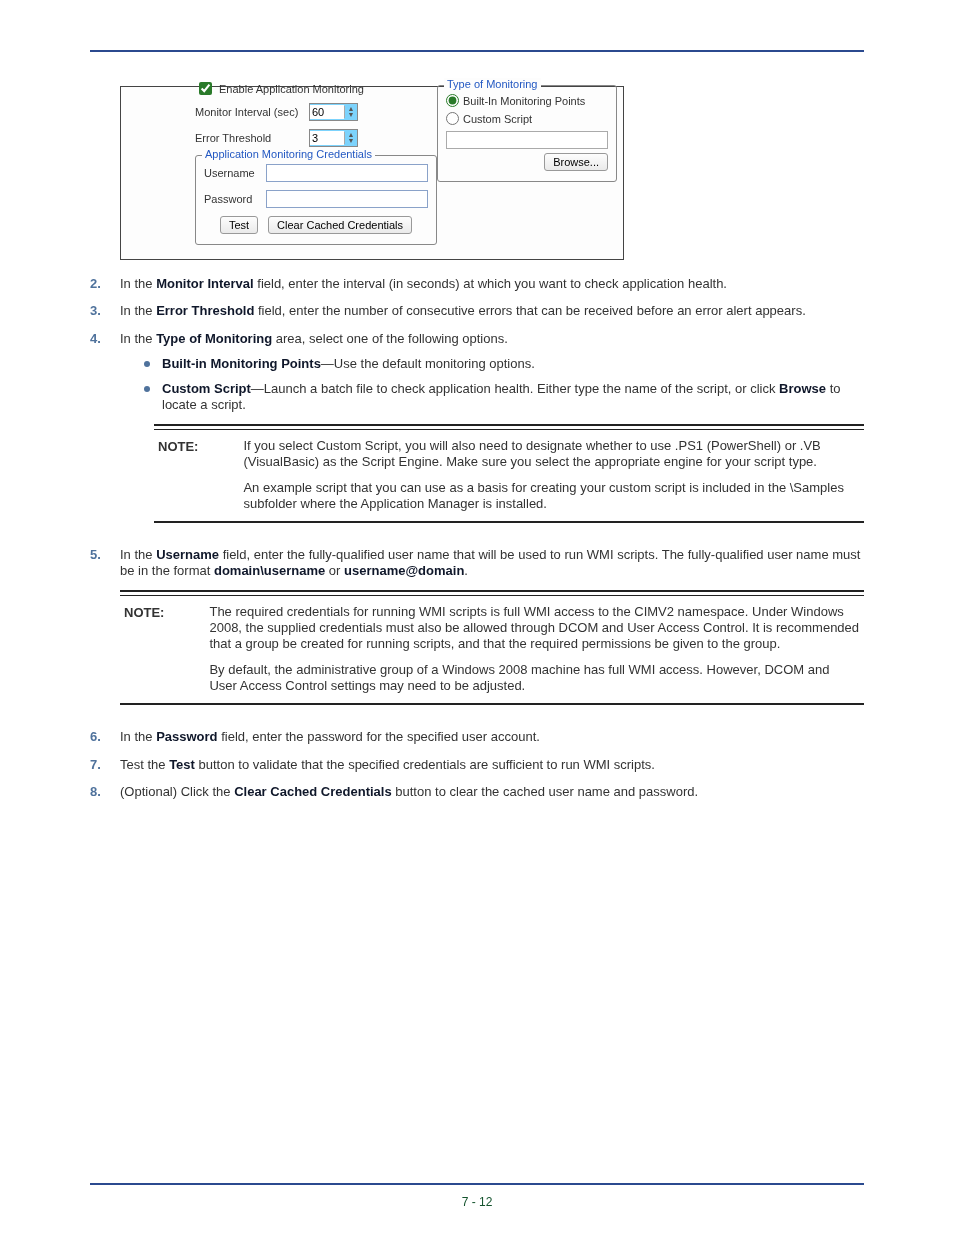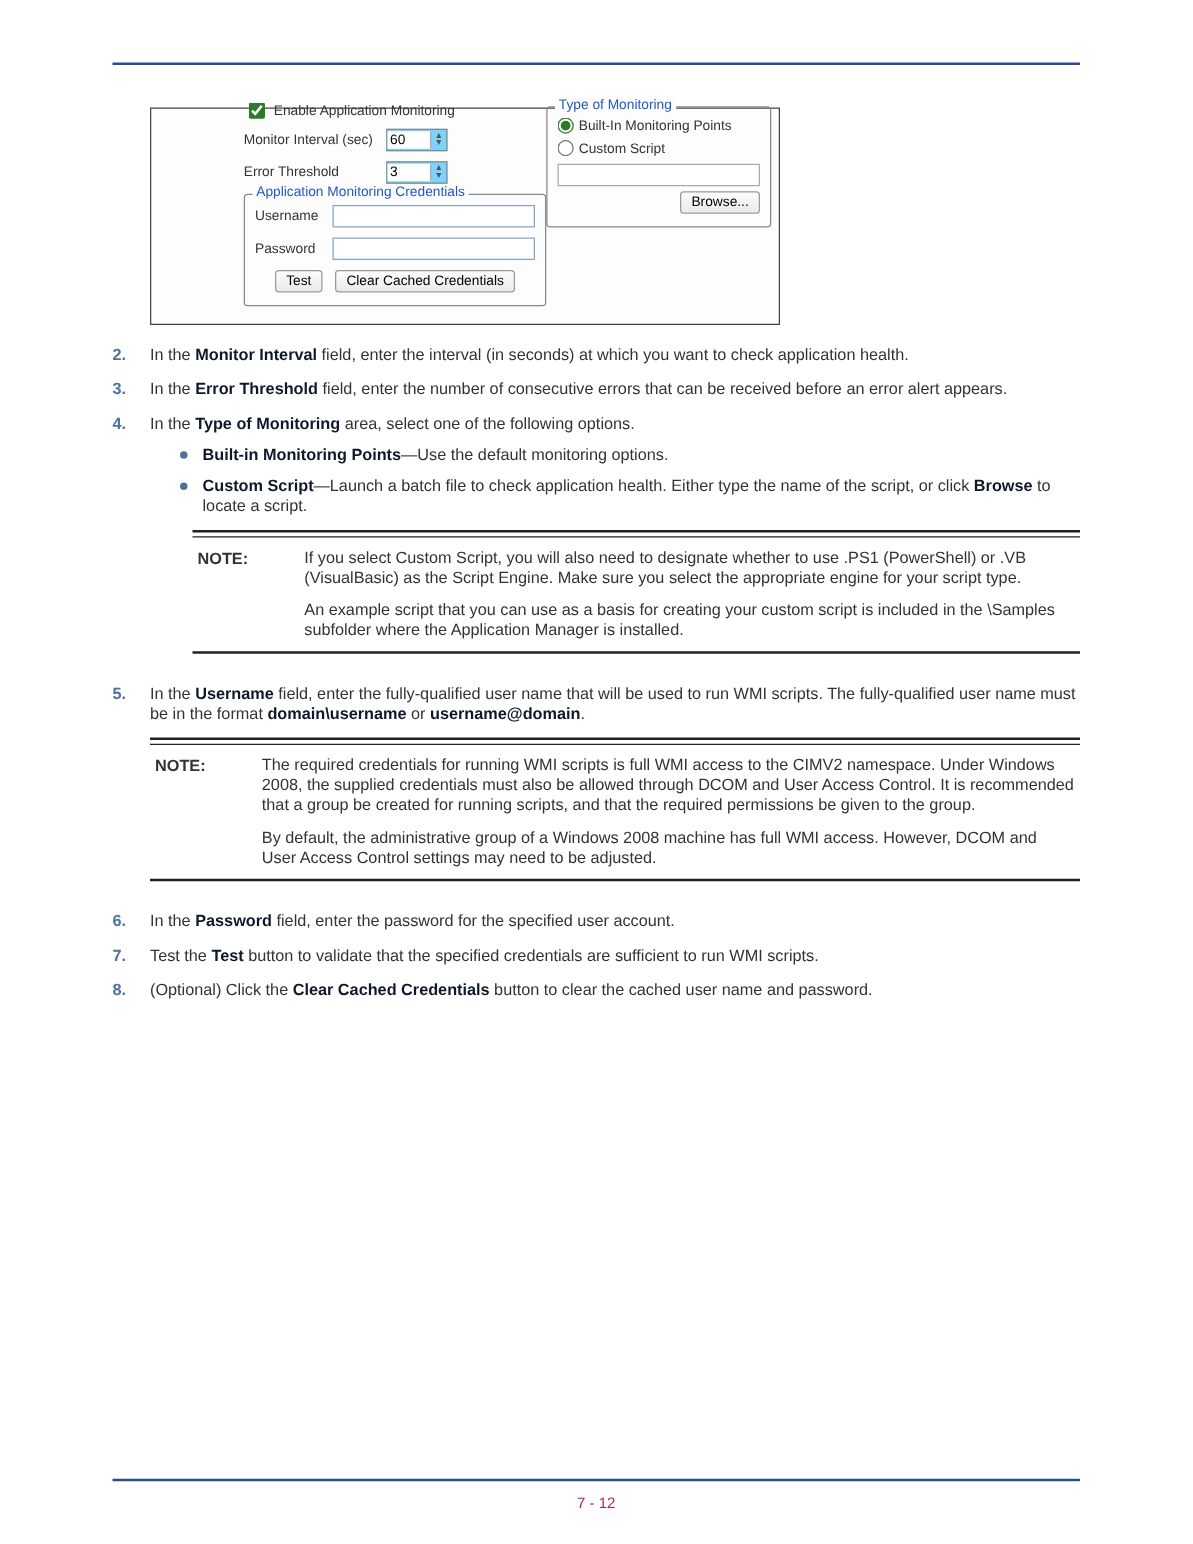--- a/index.html
+++ b/index.html
@@ -237,21 +237,21 @@
     left: 0;
     right: 0;
     text-align: center;
   }
   .footer .ft-rule {
     margin: 0 90px 10px 90px;
     border-top: 2px solid #2b4a8f;
   }
   .footer .pg {
     font-size: 12px;
-    color: #be185d;
+    color: #14532d;
   }
 </style>
 </head>
 <body>
 
 <div class="page">
   <div class="top-rule"></div>
 
   <div class="figure">
 

